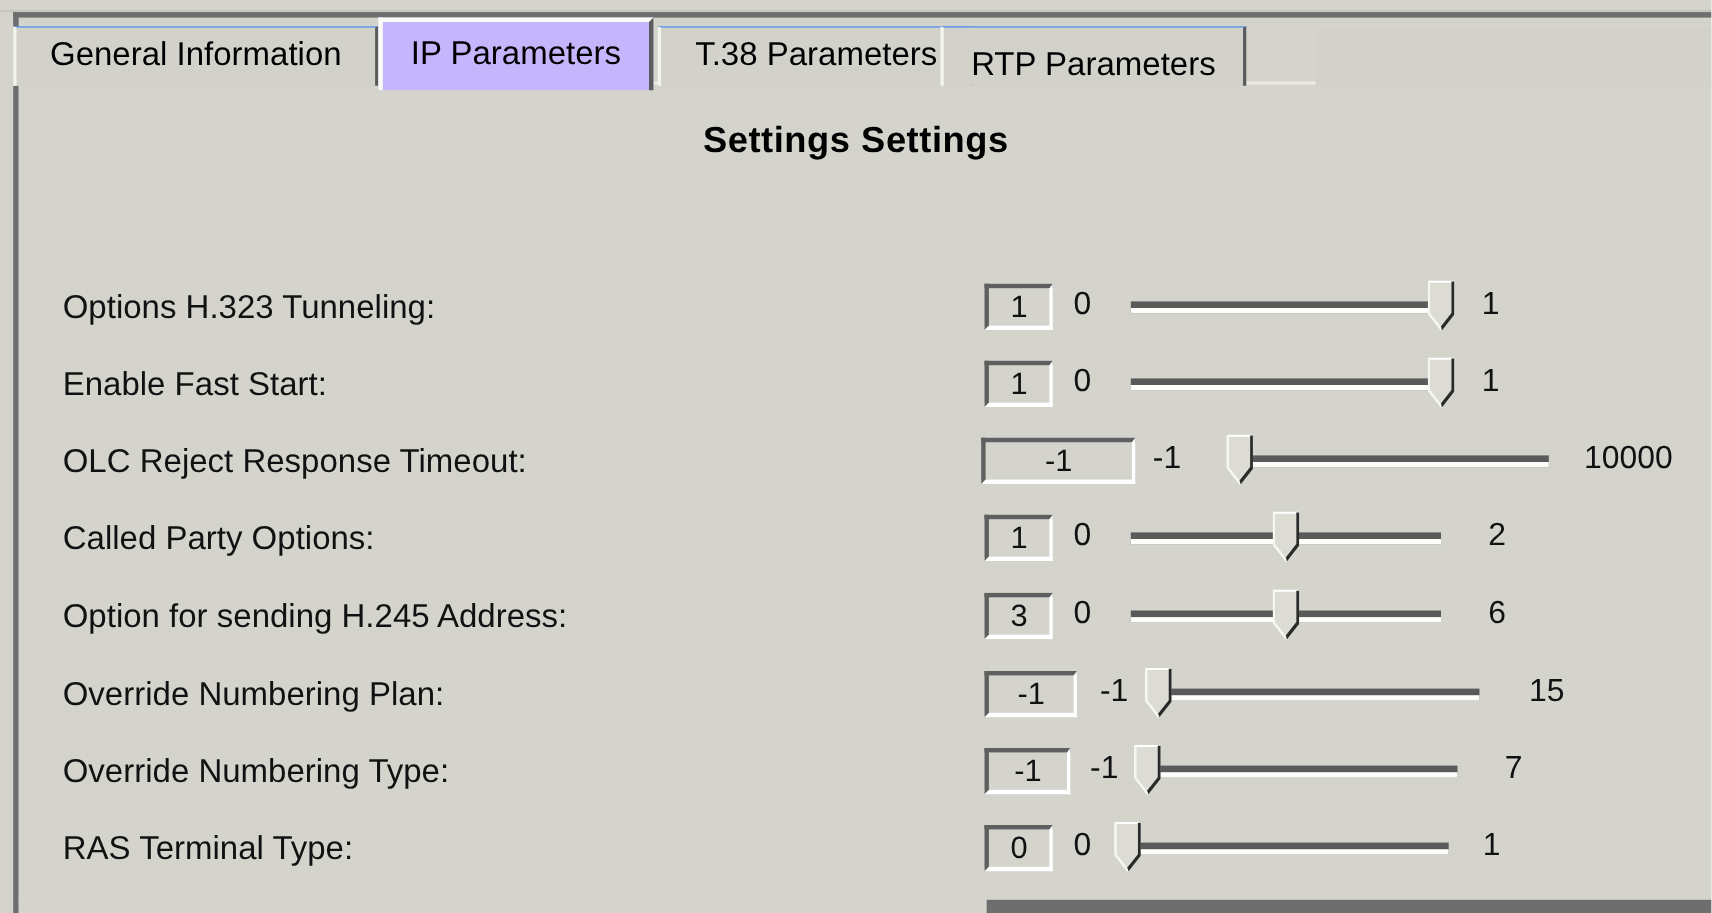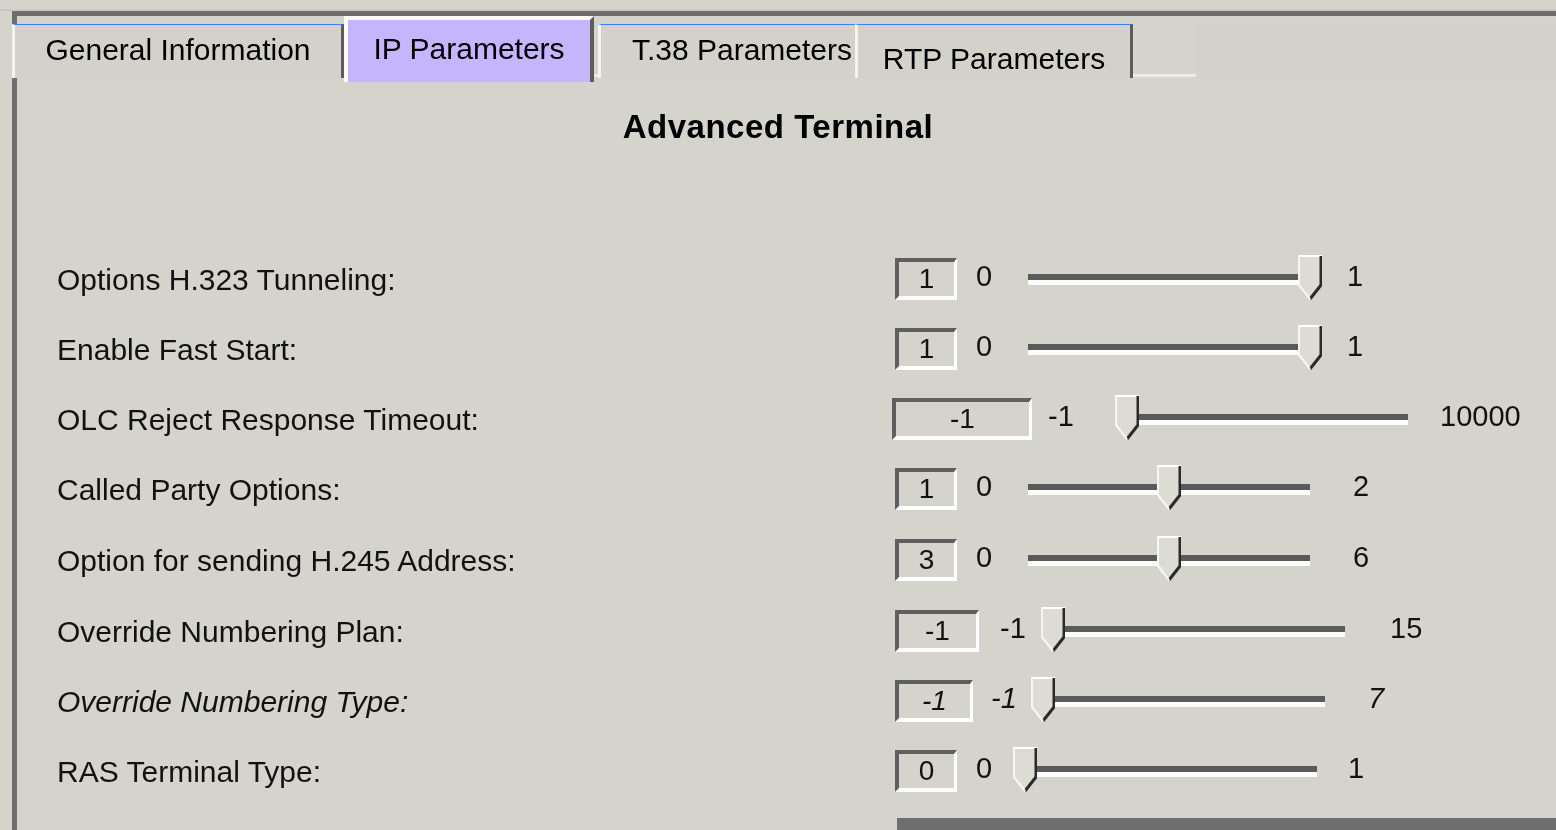--- a/index.html
+++ b/index.html
@@ -215,21 +215,21 @@
       </div>
       <div class="tab inactive" style="left: 586px; width: 288px;">
         <span>T.38 Parameters</span>
       </div>
       <div class="tab inactive" style="left: 843px; width: 278px; align-items: flex-end;">
         <span>RTP Parameters</span>
       </div>
       <div class="tab-rest" style="left: 1184px; width: 360px;"></div>
     </div>
 
-  <div class="heading title">Advanced Terminal</div>
+  <div class="heading title">Settings Settings</div>
 
   <div id="rows">
       <div class="row" style="top: 260px;">
         <div class="row-label">Options H.323 Tunneling:</div>
         <div class="valbox" style="left: 895px; width: 62px; top: -2px;">1</div>
         <div class="minlabel" style="left: 976px; top: -4px;">0</div>
         <div class="track" style="left: 1028px; width: 282px; top: 14px;"></div>
         <div class="thumb" style="left: 1298px; top: -5px;">
           <svg width="24" height="46" viewBox="0 0 24 46">
             <path d="M1 1 L23 1 L23 30 L12 44 L1 30 Z" fill="#dcdcd4" stroke="#ffffff" stroke-width="2"></path>
@@ -302,21 +302,21 @@
         <div class="track" style="left: 1053px; width: 292px; top: 14px;"></div>
         <div class="thumb" style="left: 1041px; top: -5px;">
           <svg width="24" height="46" viewBox="0 0 24 46">
             <path d="M1 1 L23 1 L23 30 L12 44 L1 30 Z" fill="#dcdcd4" stroke="#ffffff" stroke-width="2"></path>
             <path d="M23 1 L23 30 L12 44" fill="none" stroke="#2a2a2a" stroke-width="3"></path>
             <path d="M1 1 L1 30 L12 44" fill="none" stroke="#f6f6f0" stroke-width="2"></path>
           </svg>
         </div>
         <div class="maxlabel" style="left: 1390px; top: -4px;">15</div>
       </div>
-      <div class="row" style="top: 682px; font-style: italic;">
+      <div class="row" style="top: 682px;">
         <div class="row-label">Override Numbering Type:</div>
         <div class="valbox" style="left: 895px; width: 78px; top: -2px;">-1</div>
         <div class="minlabel" style="left: 991px; top: -4px;">-1</div>
         <div class="track" style="left: 1043px; width: 282px; top: 14px;"></div>
         <div class="thumb" style="left: 1031px; top: -5px;">
           <svg width="24" height="46" viewBox="0 0 24 46">
             <path d="M1 1 L23 1 L23 30 L12 44 L1 30 Z" fill="#dcdcd4" stroke="#ffffff" stroke-width="2"></path>
             <path d="M23 1 L23 30 L12 44" fill="none" stroke="#2a2a2a" stroke-width="3"></path>
             <path d="M1 1 L1 30 L12 44" fill="none" stroke="#f6f6f0" stroke-width="2"></path>
           </svg>

